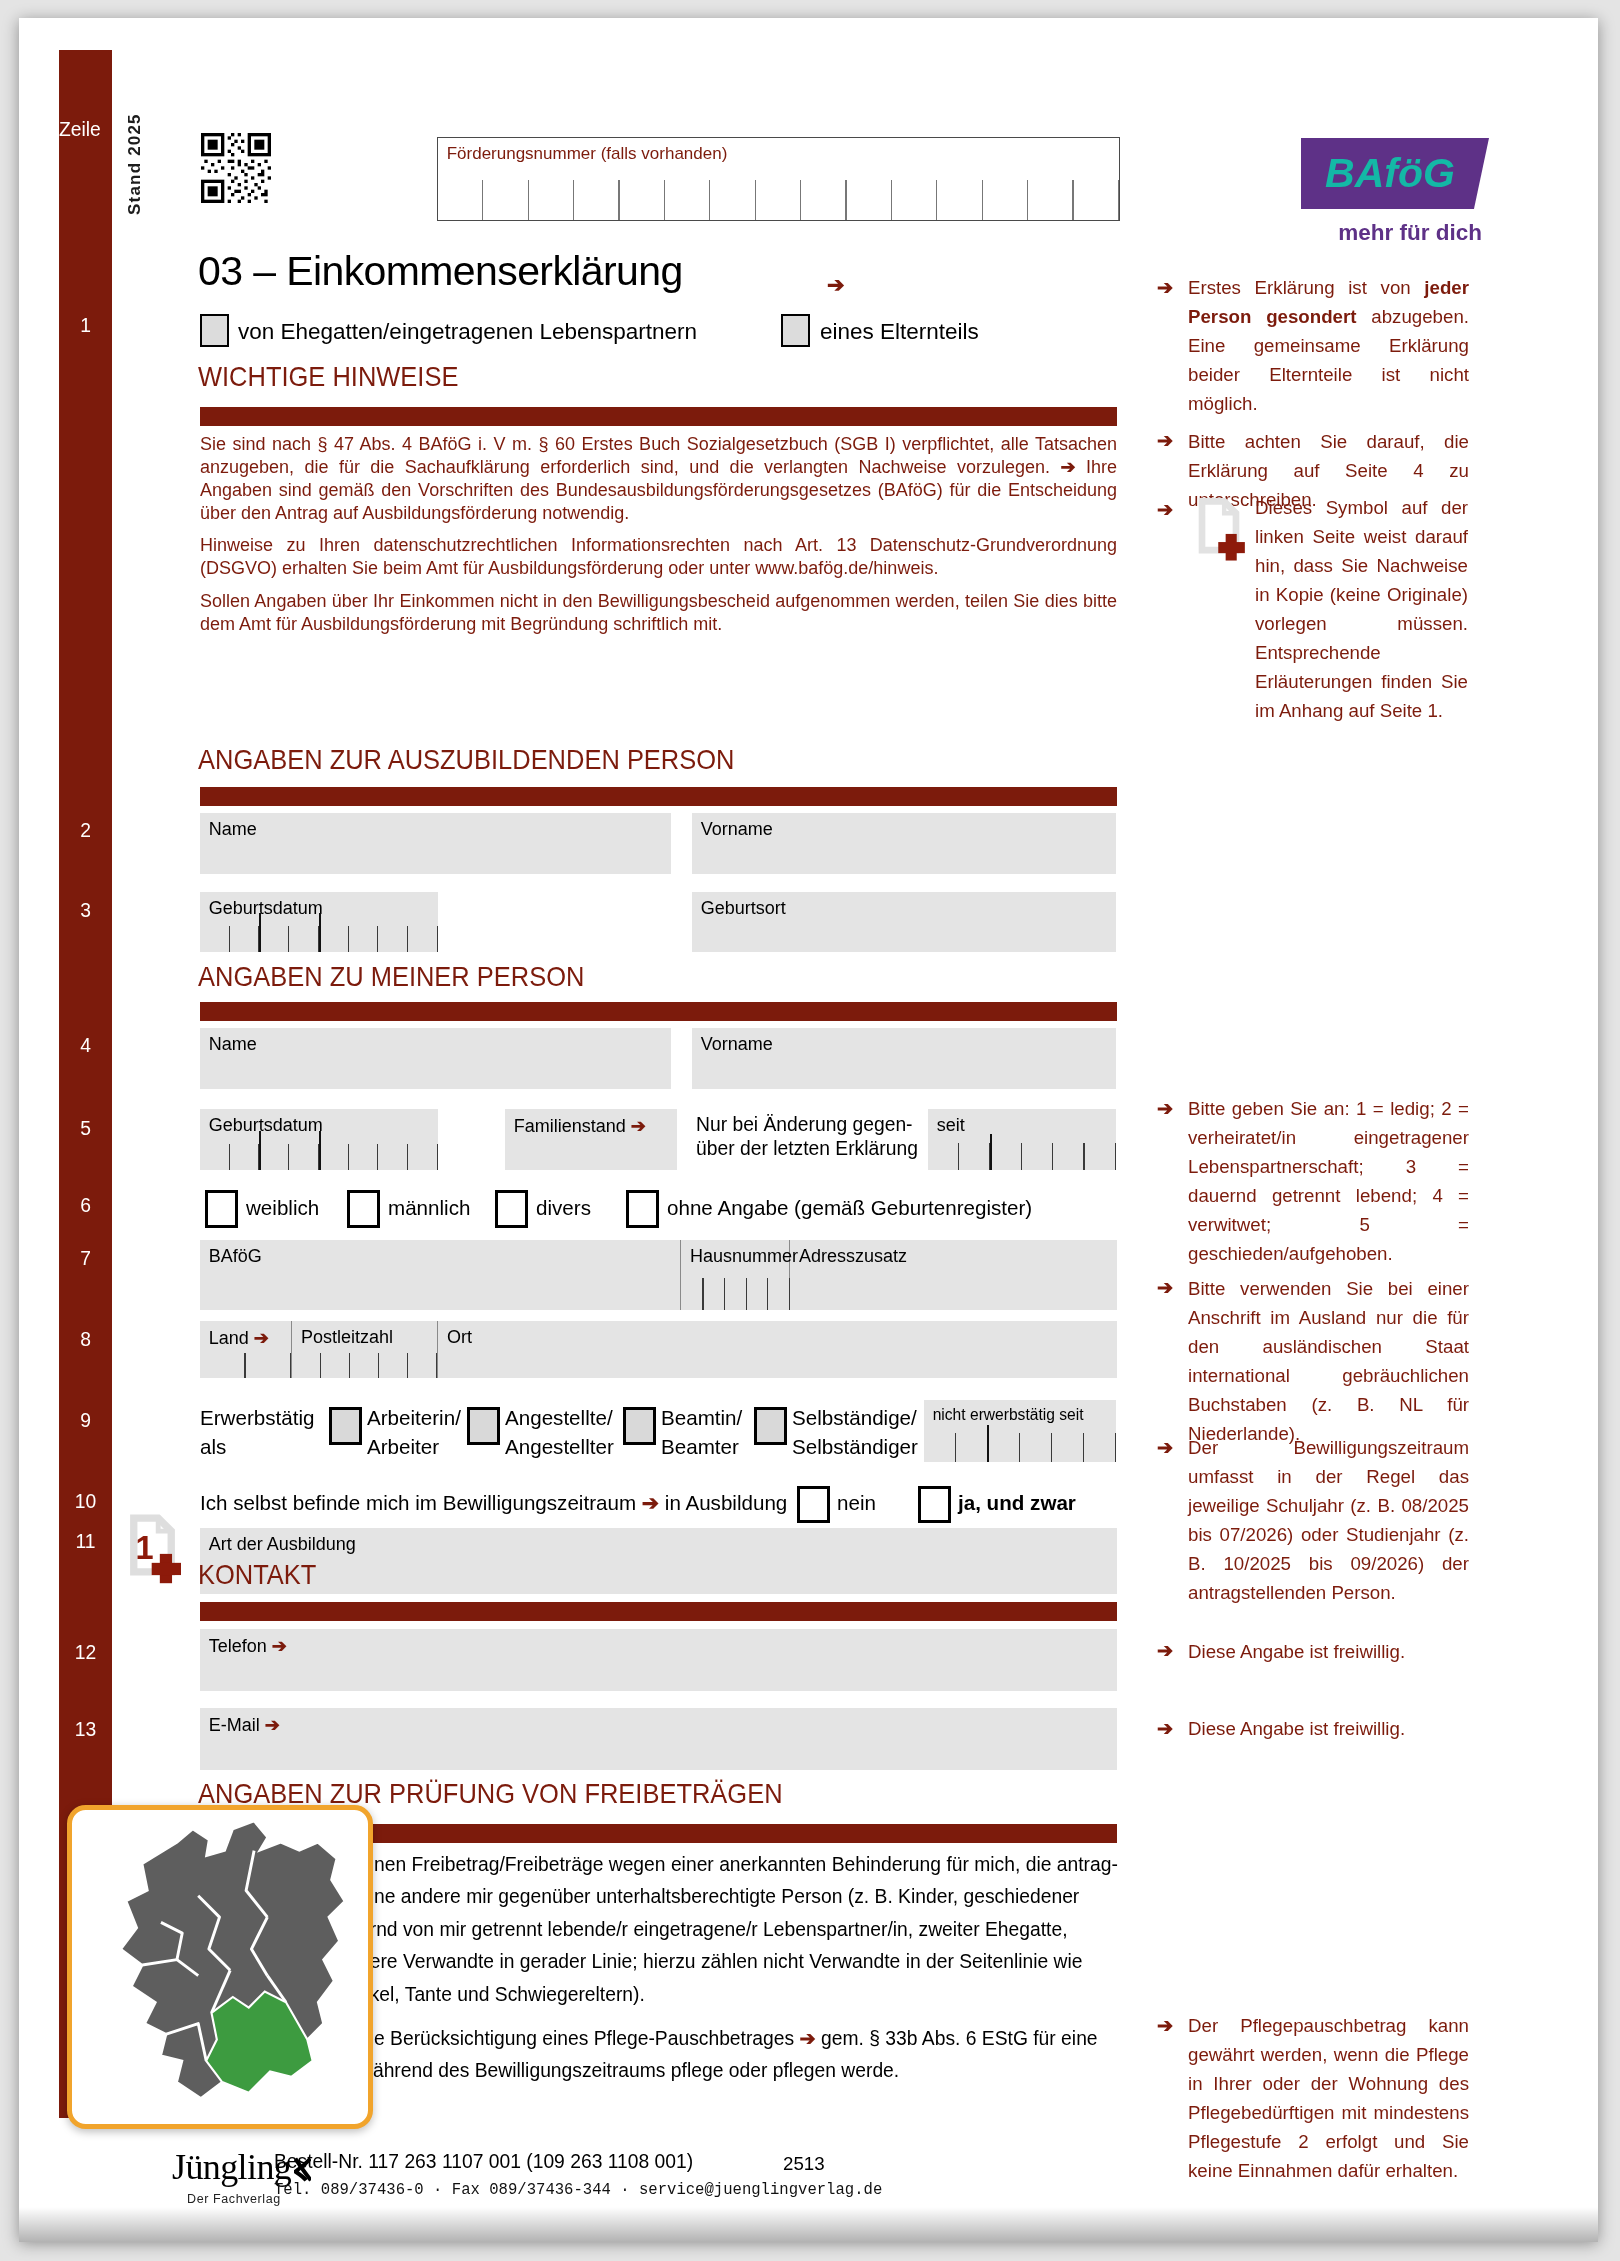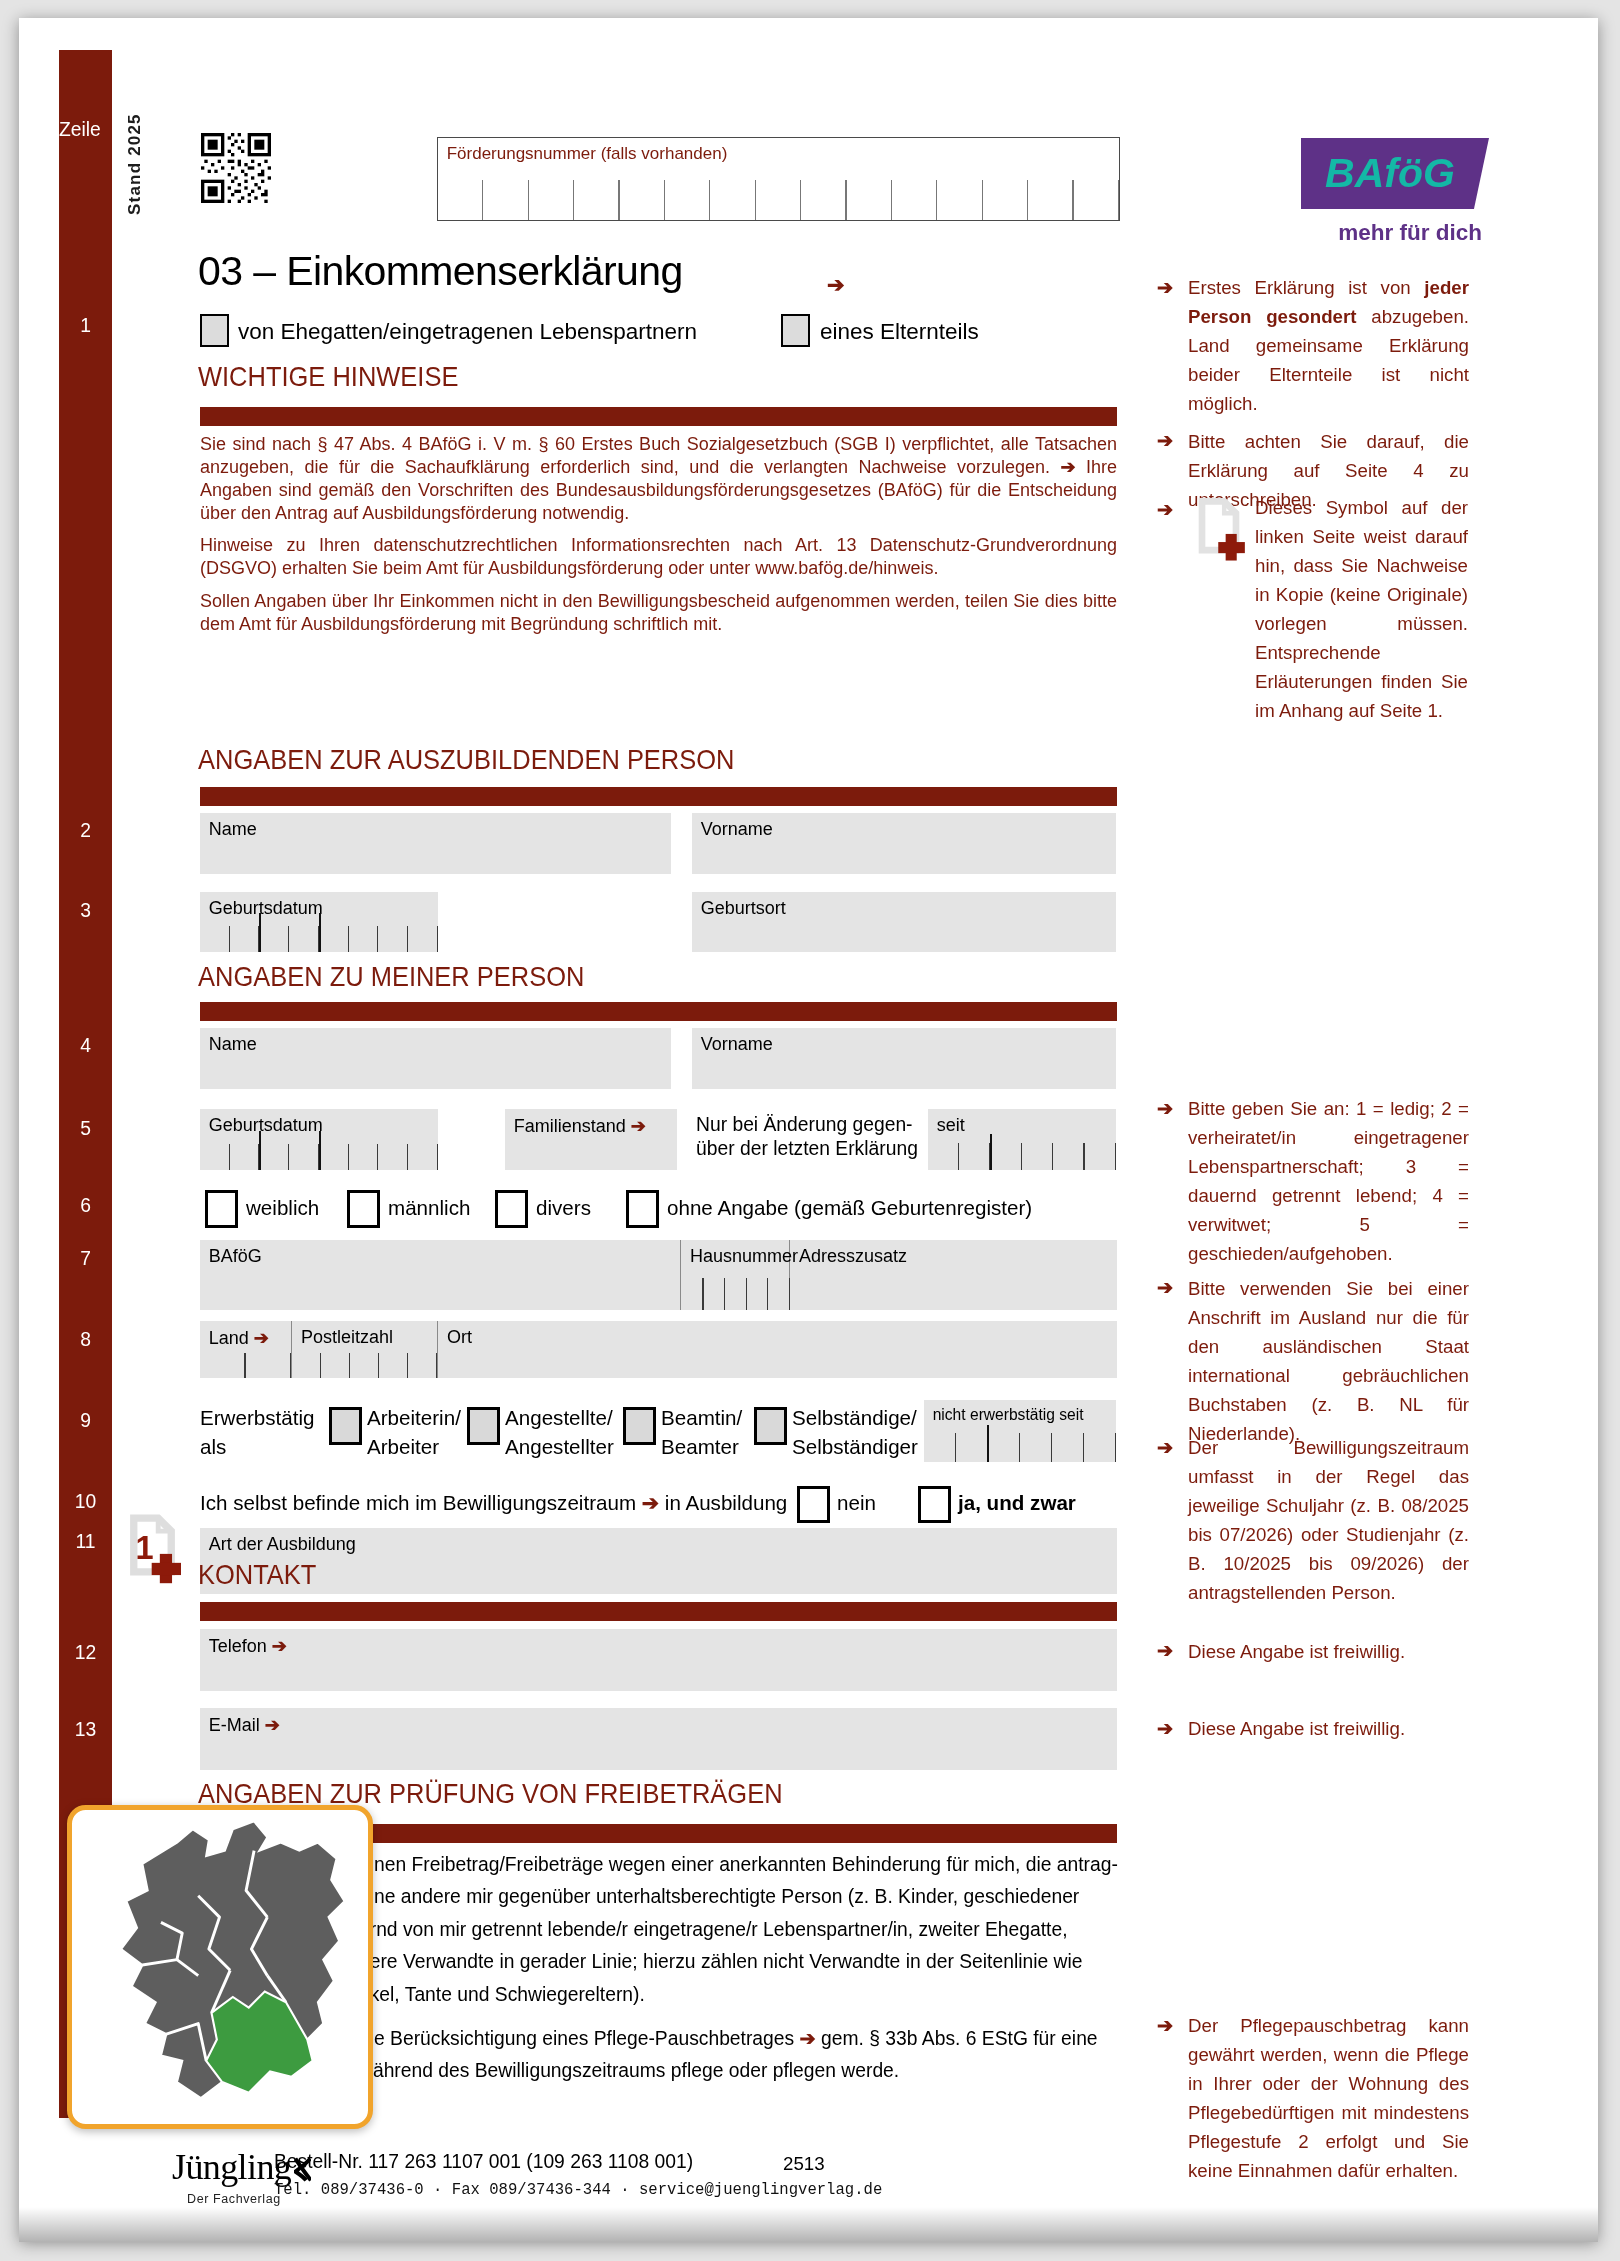--- a/index.html
+++ b/index.html
@@ -300,21 +300,21 @@
       <path d="M30 82 L42 78 L45 92"></path>
       <path d="M54 58 L47 74"></path>
       <path d="M75 70 L68 60"></path>
       <path d="M28 40 L36 44 L34 54"></path>
     </g>
     <path d="M47 74 L55 68 L61 72 L67 66 L75 70 L83 84 L85 92 L77 98 L69 96 L61 104 L51 100 L45 92 L49 84 Z" fill="#3d9b40" stroke="#ffffff" stroke-width="0.8"></path>
   </svg>
 </div>
 
 <span class="abs narr" style="top:276px">➔</span>
-<div class="abs note" style="top:273px"><span>Erstes Erklärung ist von </span><b>jeder Person gesondert</b><span> abzugeben. Land gemeinsame Erklärung beider Elternteile ist nicht möglich.</span></div>
+<div class="abs note" style="top:273px"><span>Erstes Erklärung ist von </span><b>jeder Person gesondert</b><span> abzugeben. Eine gemeinsame Erklärung beider Elternteile ist nicht möglich.</span></div>
 
 <span class="abs narr" style="top:429px">➔</span>
 <div class="abs note" style="top:427px">Bitte achten Sie darauf, die Erklärung auf Seite 4 zu unterschreiben.</div>
 
 <span class="abs narr" style="top:498px">➔</span>
 <svg class="abs" style="left:1193px;top:497px" width="52" height="65" viewBox="0 0 70 88">
   <path d="M12 6 H42 L58 22 V72 H12 Z" fill="#ffffff" stroke="#e2e2e2" stroke-width="9"></path>
   <path d="M42 6 V22 H58" fill="none" stroke="#e2e2e2" stroke-width="6"></path>
   <rect x="44" y="50" width="15" height="36" fill="#8d1a0a"></rect>
   <rect x="34" y="61" width="36" height="15" fill="#8d1a0a"></rect>

